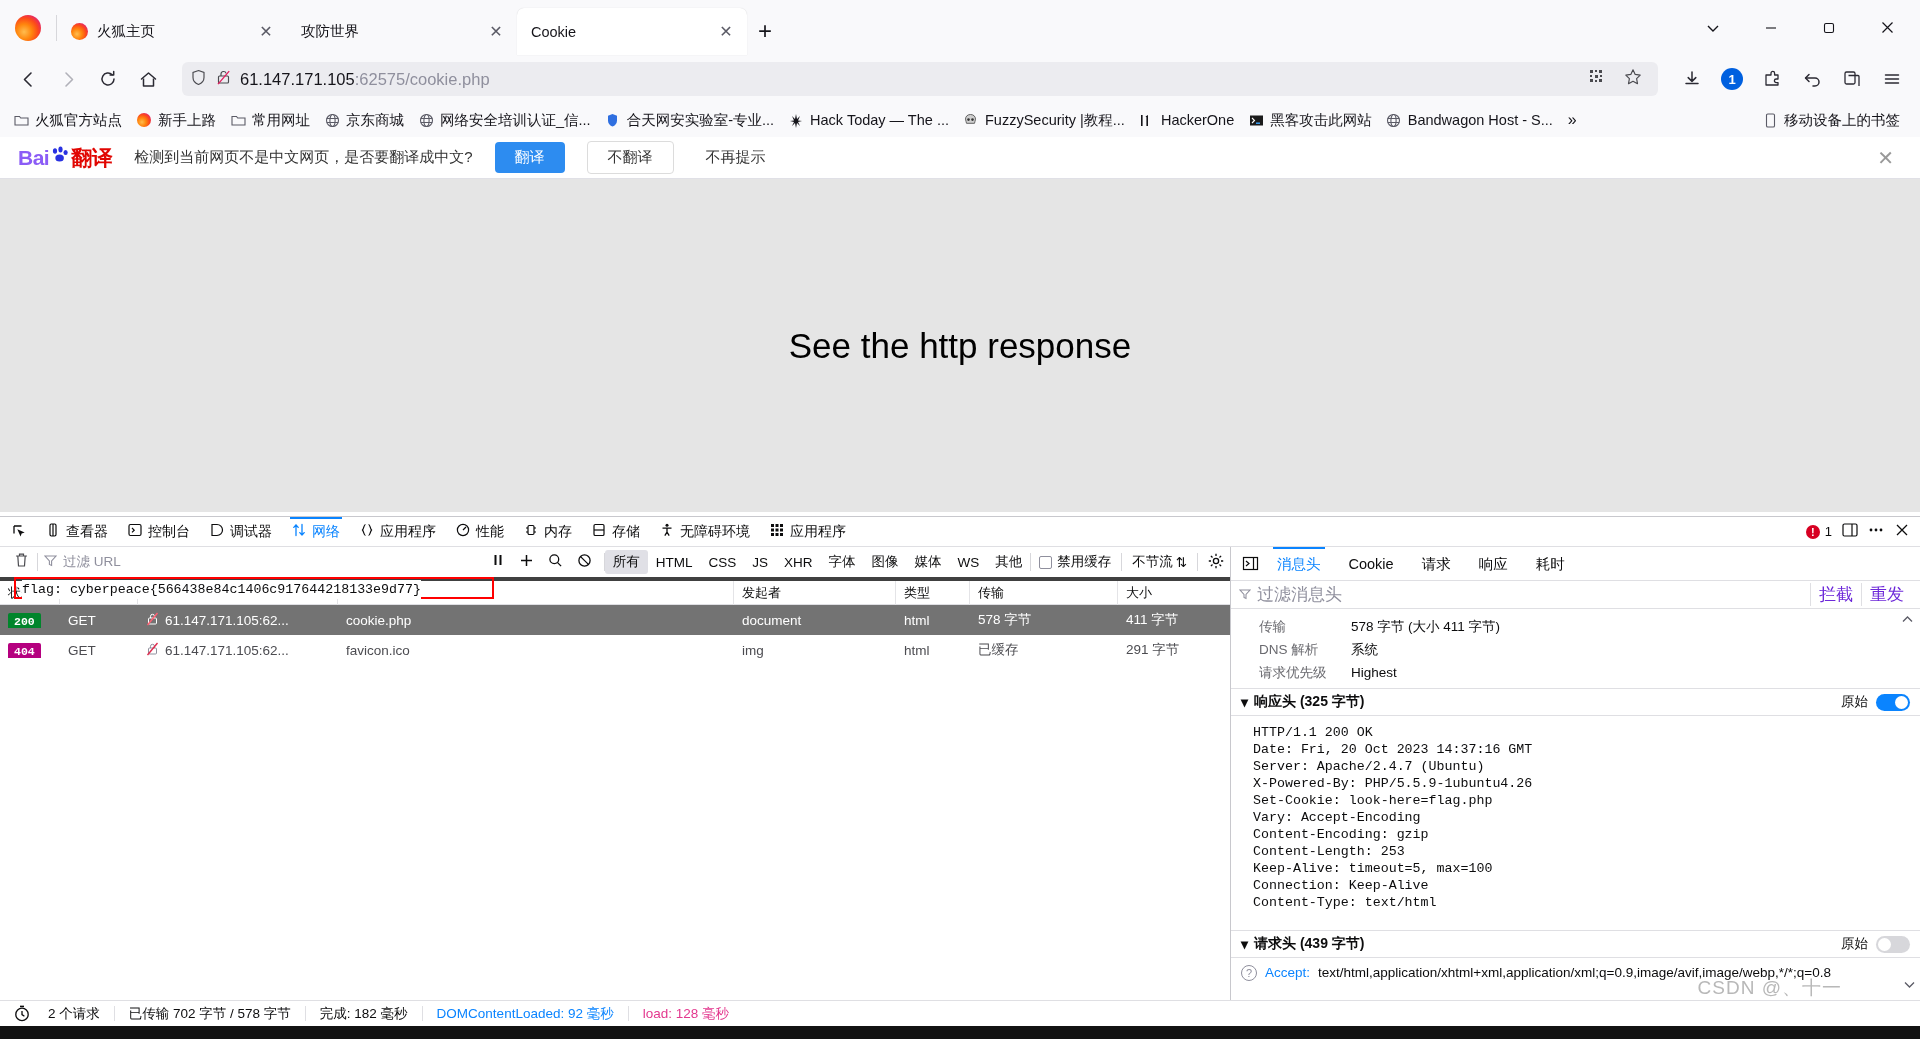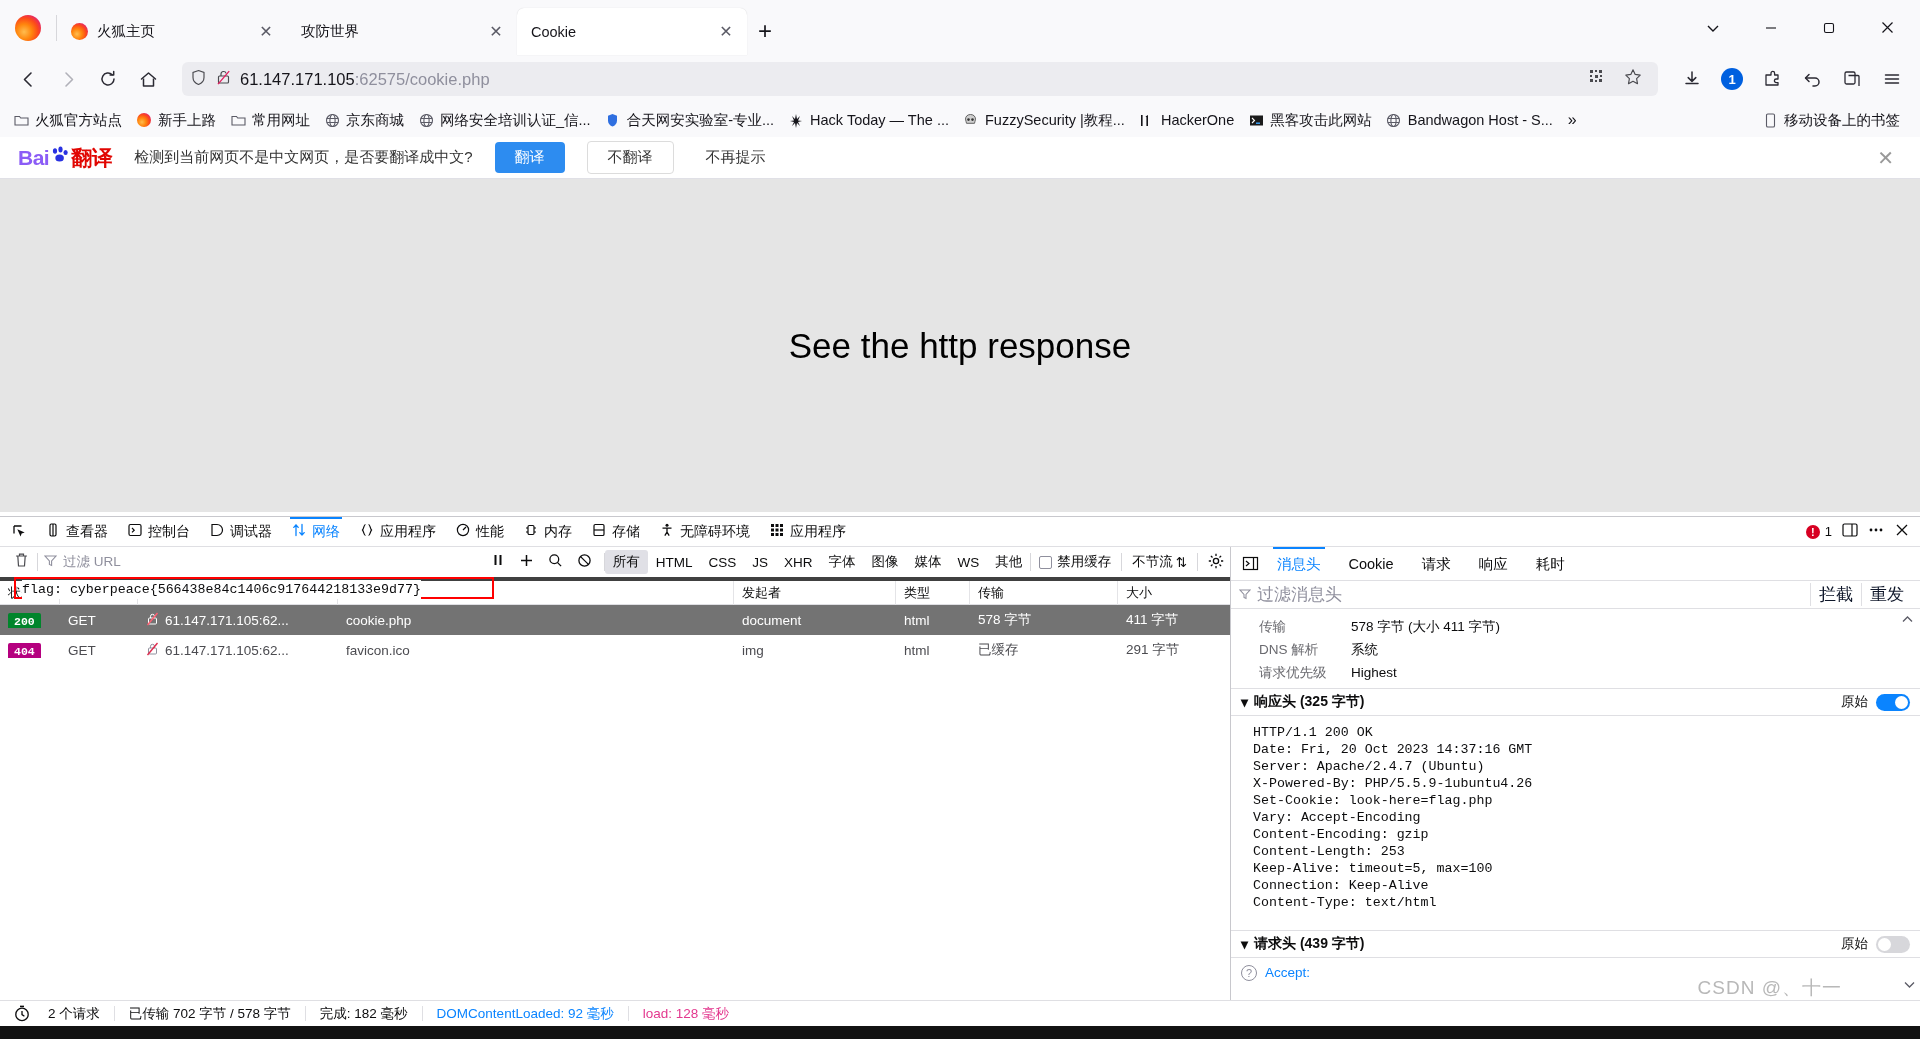--- a/index.html
+++ b/index.html
@@ -124,21 +124,21 @@
   .lock-slash { color:#d70022; font-size:14px; }
 
   
   .dtabs { height:34px; display:flex; align-items:center; border-bottom:1px solid #dfdfe3; padding-left:6px; gap:0;}
   .dtab { font-size:14.5px; padding:0 14px; height:34px; line-height:34px; color:#0c0c0d; position:relative;}
   .dtab.active { color:#0a84ff; }
   .dtab.active::after{content:"";position:absolute;left:10px;right:10px;top:0;height:2px;background:#0a84ff;}
   .dt-playicon { width:26px; height:34px; display:flex; align-items:center; justify-content:center; }
 
   .hfilter { height:28px; display:flex; align-items:center; border-bottom:1px solid #dfdfe3; padding:0 8px; font-size:17px; color:#8f8f9d; gap:6px;}
-  .hfilter .acts { margin-left:auto; display:flex; gap:0; color:#0f172a; }
+  .hfilter .acts { margin-left:auto; display:flex; gap:0; color:#6d28d9; }
   .hfilter .acts span { padding:0 8px; border-left:1px solid #dfdfe3;}
 
   .summary { padding:6px 0 4px 0; font-size:13.5px; }
   .srow { display:flex; height:23px; align-items:center; }
   .slabel { width:120px; padding-left:28px; color:#6a6a6f; }
   .sval { color:#0c0c0d; }
 
   .sec-head { height:28px; display:flex; align-items:center; gap:6px; padding:0 10px;
     border-top:1px solid #dfdfe3; border-bottom:1px solid #dfdfe3; font-size:14px; font-weight:700; color:#0c0c0d; background:#fff;}
   .sec-head .raw { margin-left:auto; display:flex; align-items:center; gap:8px; font-weight:400; font-size:13.5px;}
@@ -759,20 +759,21 @@
         <span>请求头 (439 字节)</span>
         <span class="raw">
           <span>原始</span>
           <span class="toggle off"></span>
         </span>
       </div>
 
       <div class="reqhdr-accept">
         <span class="qmark">?</span>
         <span class="akey">Accept:</span>
+        <span class="aval">text/html,application/xhtml+xml,application/xml;q=0.9,image/avif,image/webp,*/*;q=0.8</span>
       </div>
 
       <div style="position:absolute;right:4px;bottom:44px">
         <svg width="13" height="13" viewBox="0 0 13 13">
             <path d="M2 4.5L6.5 9 11 4.5" stroke="#5b5b66" stroke-width="1.3" fill="none"></path>
           </svg>
       </div>
     </div>
   </div>
 </div>

